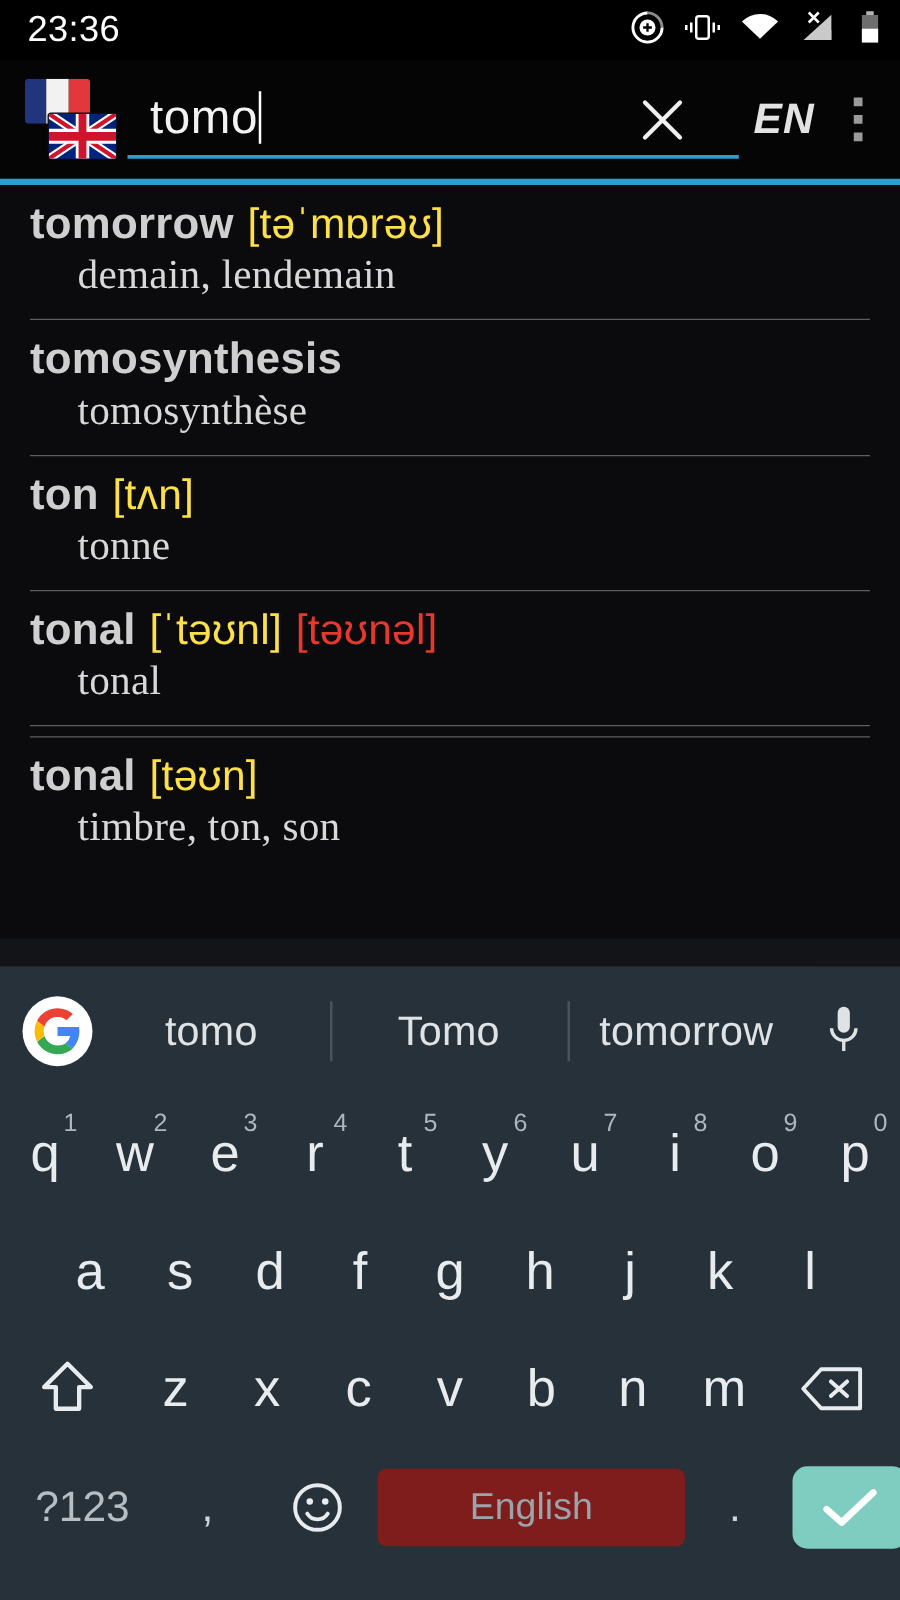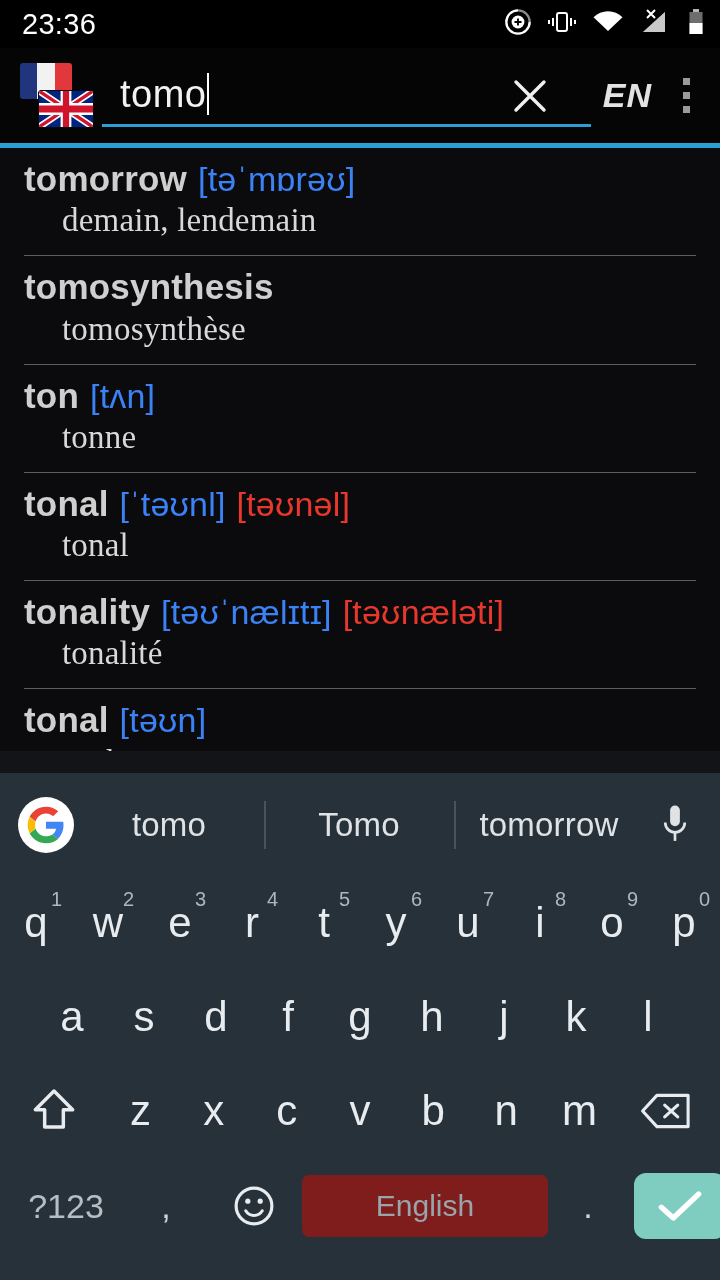--- a/index.html
+++ b/index.html
@@ -58,21 +58,21 @@
                 background: #2b9fd1; }
 
   
   .results { position: absolute; top: 148px; left: 0; width: 720px; height: 625px;
              background: #0b0b0d; overflow: hidden; }
   .entry { padding: 10px 0 8px 0; }
   .entry-head { display: flex; align-items: baseline; flex-wrap: wrap;
                 padding-left: 24px; line-height: 1.18; }
   .word { color: #cfcfcf; font-size: 35px; font-weight: 700; letter-spacing: .2px; }
   .ipa { font-size: 34px; font-weight: 400; margin-left: 11px; letter-spacing: .2px; }
-  .ipa-uk { color: #3b82f6; text-align: right; }
+  .ipa-uk { color: #fde047; text-align: right; }
   .ipa-us { color: #e8372c; }
   .trans { color: #d8d8d8; font-size: 33px; padding-left: 62px; margin-top: 3px;
            letter-spacing: .2px; font-family: Liberation Serif, serif; }
   .sep { height: 1px; background: #6d6d6d; margin: 8px 24px 0 24px; opacity: .85; }
   .results-fade { position: absolute; left: 0; bottom: 0; width: 720px; height: 22px;
                   background: #121417; }
 
   
   .suggestbar { position: absolute; top: 773px; left: 0; width: 720px; height: 103px;
                 background: #26313a; display: flex; align-items: center; }
@@ -233,28 +233,20 @@
     <div class="entry">
       <div class="entry-head">
         <span class="word">tonal</span>
         <span class="ipa ipa-uk">[ˈtəʊnl]</span>
         <span class="ipa ipa-us">[təʊnəl]</span>
       </div>
       <div class="trans">tonal</div>
     </div>
     <div class="sep"></div>
 
-    <div class="entry">
-      <div class="entry-head">
-        <span class="word">tonality</span>
-        <span class="ipa ipa-uk">[təʊˈnælɪtɪ]</span>
-        <span class="ipa ipa-us">[təʊnæləti]</span>
-      </div>
-      <div class="trans">tonalité</div>
-    </div>
     <div class="sep"></div>
 
     <div class="entry">
       <div class="entry-head">
         <span class="word">tonal</span>
         <span class="ipa ipa-uk">[təʊn]</span>
       </div>
       <div class="trans">timbre, ton, son</div>
     </div>
 

